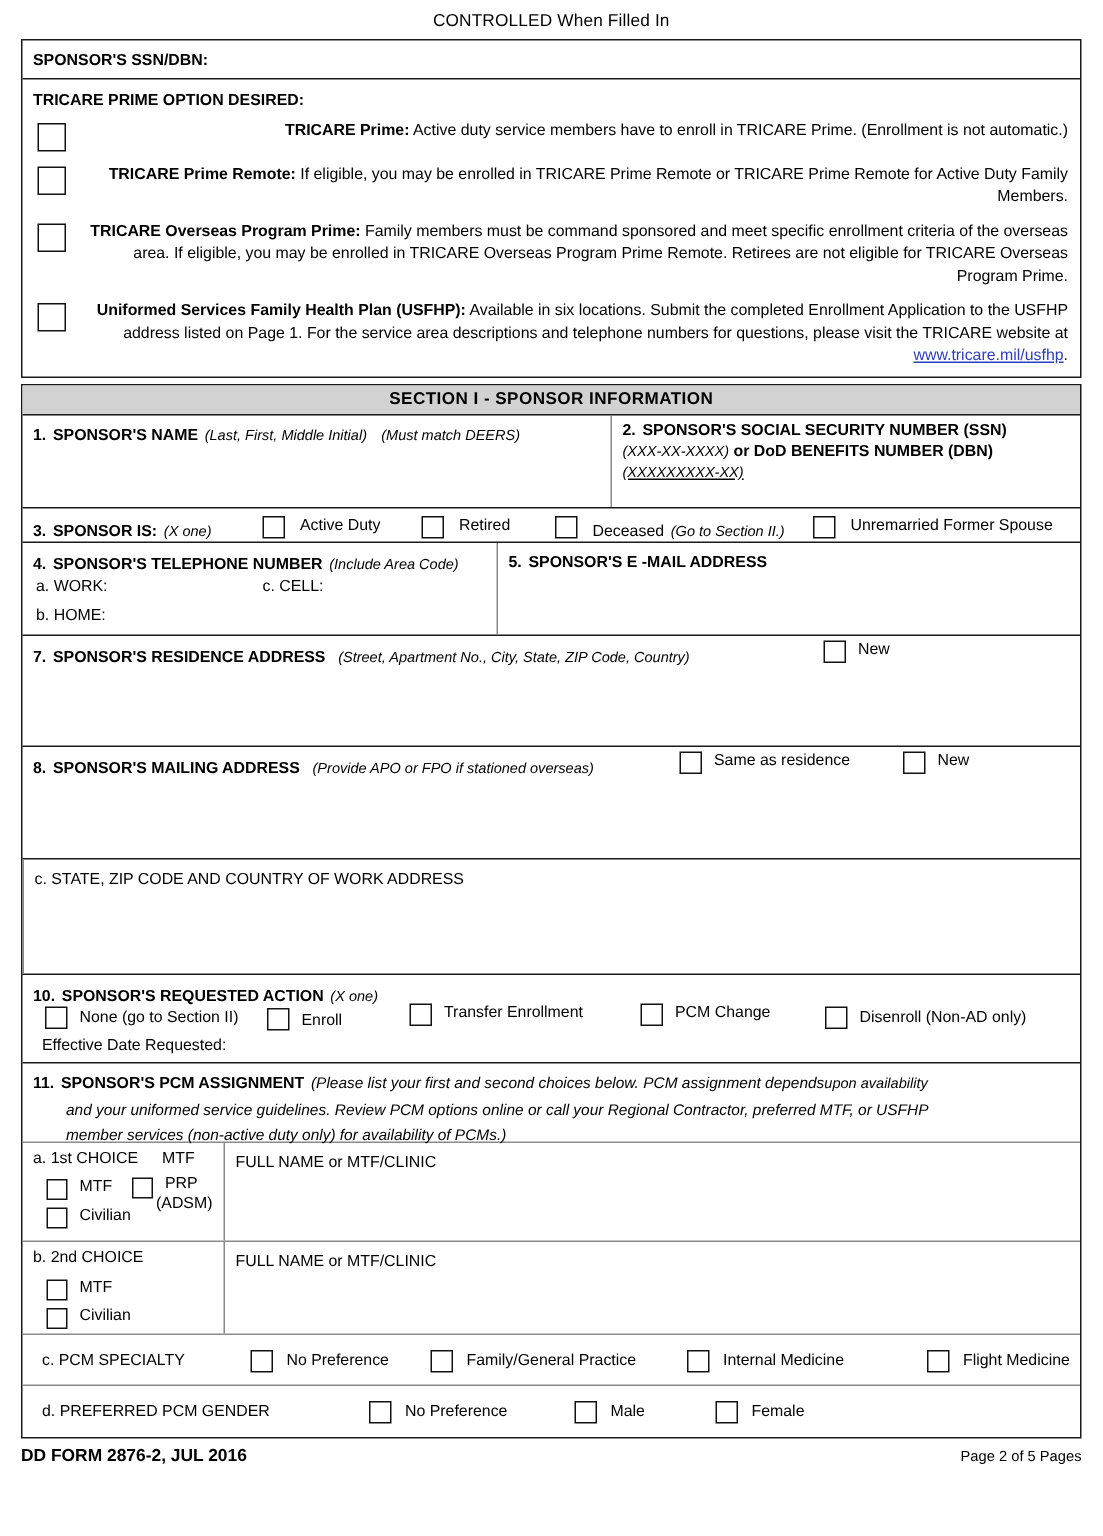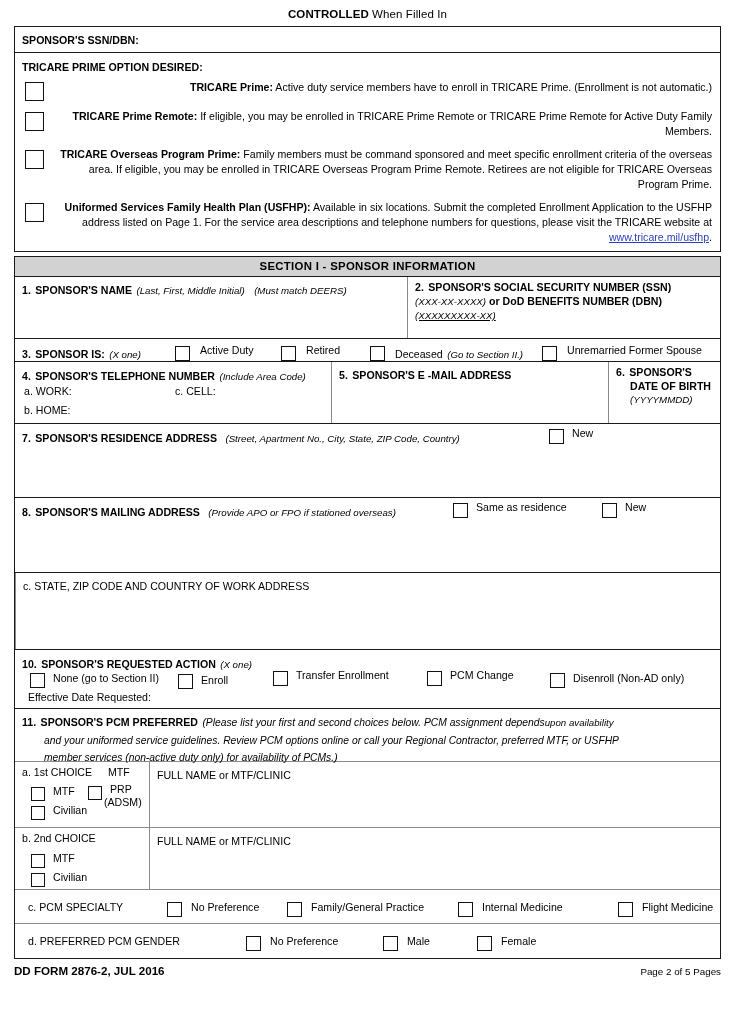--- a/index.html
+++ b/index.html
@@ -22,21 +22,21 @@
     padding: 0 14px;
   }
   
   .controlled-banner {
     text-align: center;
     font-size: 11.5px;
     padding-top: 8px;
     padding-bottom: 6px;
     letter-spacing: .1px;
   }
-  .controlled-banner .b { font-weight: bold; }
+  .controlled-banner .b { font-weight: normal; }
 
   
   .form-frame {
     border: 1.6px solid #1a1a1a;
     box-sizing: border-box;
   }
   .row-div {
     border-bottom: 1.1px solid #8a8a8a;
     box-sizing: border-box;
   }
@@ -216,32 +216,20 @@
           <span class="lbl-b">SPONSOR'S TELEPHONE NUMBER</span>
           <span class="ital">(Include Area Code)</span>
         </div>
         <div style="position:absolute; left:9px; top:23px;" class="lbl-n">a.  WORK:</div>
         <div style="position:absolute; left:160px; top:23px;" class="lbl-n">c. CELL:</div>
         <div style="position:absolute; left:9px; top:42px;" class="lbl-n">b.  HOME:</div>
       </div>
       <div class="cell pad vdiv-l" style="width:277px;">
         <span class="lbl-b">5.</span>
         <span class="lbl-b">SPONSOR'S E -MAIL ADDRESS</span>
-      </div>
-      <div class="cell pad vdiv-l" style="flex:1;">
-        <div style="line-height:12.5px;">
-          <span class="lbl-b">6.</span>
-          <span class="lbl-b">SPONSOR'S</span>
-        </div>
-        <div style="line-height:12.5px; padding-left:14px;">
-          <span class="lbl-b">DATE OF BIRTH</span>
-        </div>
-        <div style="line-height:12.5px; padding-left:14px;">
-          <span class="ital">(YYYYMMDD)</span>
-        </div>
       </div>
     </div>
 
     <div class="hard-div" style="height:74px; position:relative;">
       <div style="position:absolute; left:7px; top:4px;">
         <span class="lbl-b">7.</span>
         <span class="lbl-b">SPONSOR'S RESIDENCE ADDRESS</span>
         <span class="ital" style="margin-left:4px;font-style:italic;">(Street, Apartment No., City, State, ZIP Code, Country)</span>
       </div>
       <div style="position:absolute; left:534px; top:2px;"><span class="cbx"></span></div>
@@ -281,21 +269,21 @@
       <div style="position:absolute; left:412px; top:18px;"><span class="cbx"></span></div>
       <div style="position:absolute; left:435px; top:19px;" class="lbl-n">PCM Change</div>
       <div style="position:absolute; left:535px; top:20px;"><span class="cbx"></span></div>
       <div style="position:absolute; left:558px; top:22px;" class="lbl-n">Disenroll (Non-AD only)</div>
       <div style="position:absolute; left:13px; top:41px;" class="lbl-n">Effective Date Requested:</div>
     </div>
 
     <div class="row-div" style="height:53px; position:relative; padding:4px 7px 0 7px;">
       <div style="line-height:15.5px;">
         <span class="lbl-b">11.</span>
-        <span class="lbl-b">SPONSOR'S PCM PREFERRED</span>
+        <span class="lbl-b">SPONSOR'S PCM ASSIGNMENT</span>
         <span class="ital-b" style="font-weight:normal;">(Please list your first and second choices below. PCM assignment depends</span><span class="ital">upon availability</span>
       </div>
       <div style="line-height:15.5px; padding-left:22px;">
         <span class="ital-b" style="font-weight:normal;">and your uniformed service guidelines. Review PCM options online or call your Regional Contractor, preferred MTF, or USFHP</span>
       </div>
       <div style="line-height:15.5px; padding-left:22px;">
         <span class="ital-b" style="font-weight:normal;">member services (non-active duty only) for availability of PCMs.)</span>
       </div>
     </div>
 

